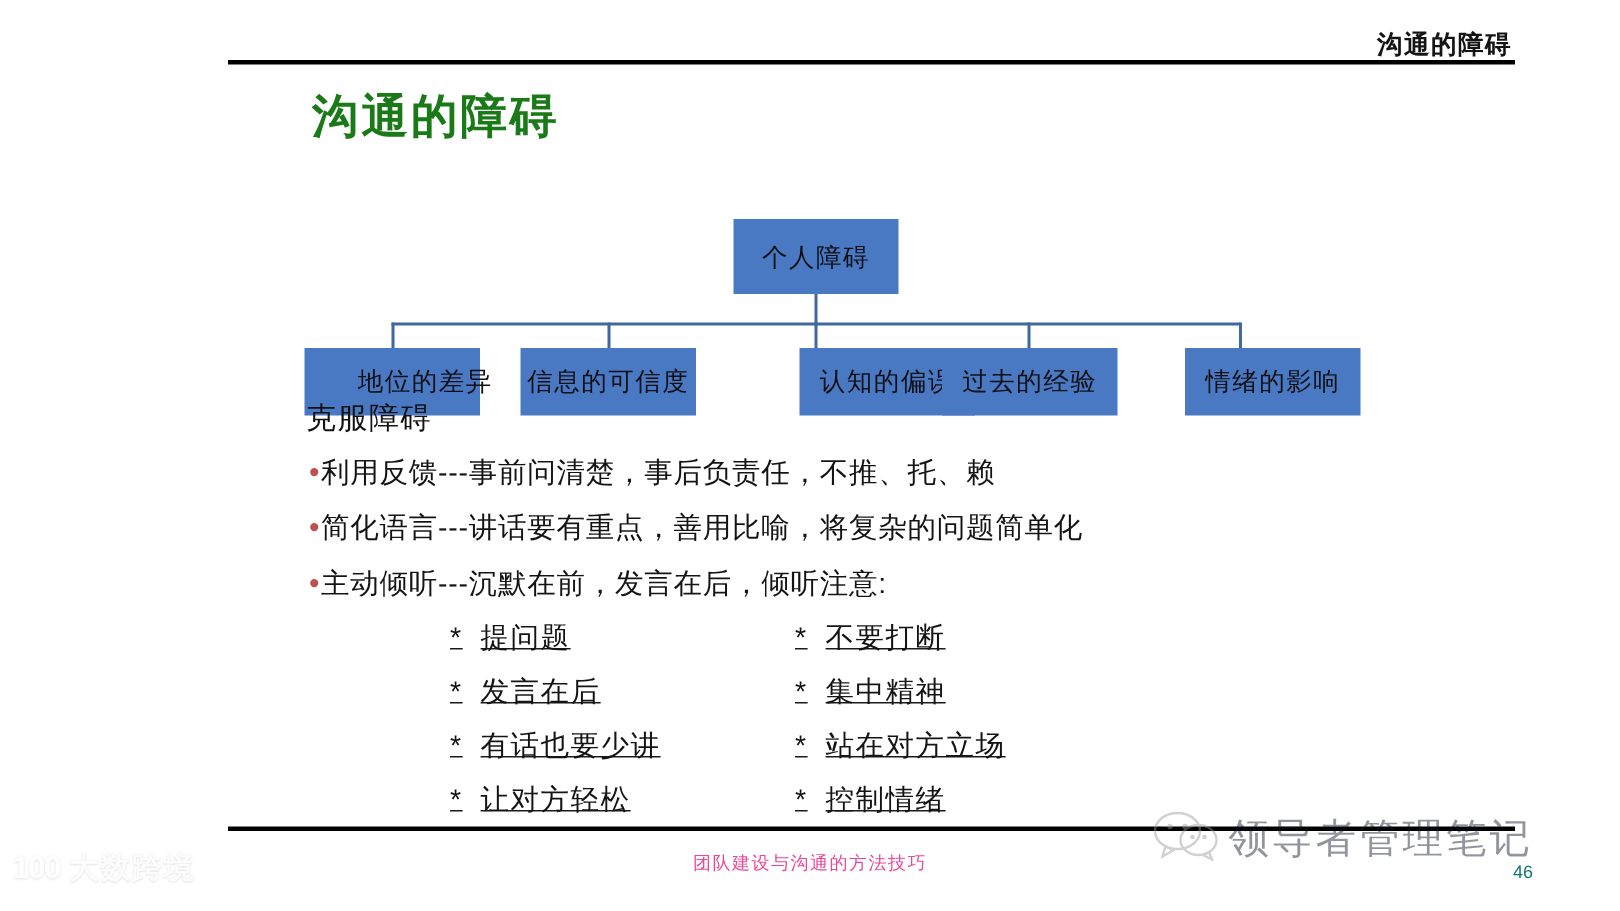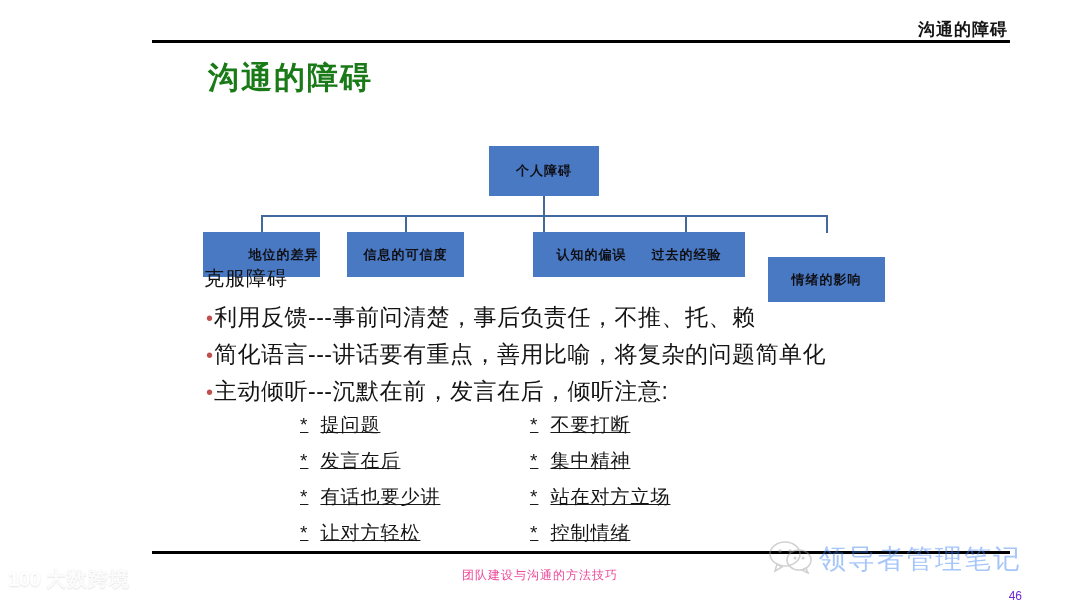--- a/index.html
+++ b/index.html
@@ -54,45 +54,44 @@
     left: 0;
     top: 0;
     width: 1080px;
     height: 607px;
     pointer-events: none;
   }
   .node {
     position: absolute;
     background: #4a79c4;
     color: #0f0f14;
-    font-size: 13px;
+    font-size: 17px;
     letter-spacing: 1px;
     display: flex;
     align-items: center;
     justify-content: center;
     white-space: nowrap;
     box-sizing: border-box;
-    font-weight: bold;
   }
   .node-root {
     left: 489px;
     top: 146px;
     width: 110px;
     height: 50px;
   }
   .node-leaf {
     top: 232px;
     width: 117px;
     height: 45px;
   }
   .leaf0 { left: 203px; padding-left: 44px; }
   .leaf1 { left: 347px; }
   .leaf2 { left: 487px; margin-left: 46px; }
   .leaf3 { left: 628px; }
-  .leaf4 { left: 768px; margin-top: 25px; }
+  .leaf4 { left: 790px; }
 
   .conn {
     position: absolute;
     background: #41699f;
   }
   .conn-v-root { left: 543px; top: 196px; width: 2px; height: 20px; }
   .conn-h-bus  { left: 261px; top: 215px; width: 566px; height: 2px; }
   .conn-v-leaf { top: 215px; width: 2px; height: 18px; }
   .d0 { left: 261px; }
   .d1 { left: 405px; }
@@ -124,21 +123,21 @@
     height: 37px;
   }
   .bullet-dot {
     color: #c0504d;
     font-size: 20px;
     line-height: 1;
     margin-right: 1px;
     flex: none;
   }
   .bullet-text {
-    font-size: 23px;
+    font-size: 19px;
     letter-spacing: 0.5px;
     color: #141414;
     white-space: nowrap;
   }
 
   
   .subitems {
     position: absolute;
     left: 300px;
     top: 412px;
@@ -176,22 +175,21 @@
     text-align: center;
     font-size: 12px;
     color: #ec4899;
     letter-spacing: 1px;
   }
   .page-number {
     position: absolute;
     right: 58px;
     top: 574px;
     font-size: 12px;
-    color: #6d28d9;
-    margin-top: 15px;
+    color: #0f766e;
   }
 
   
   .wm-left {
     position: absolute;
     left: 8px;
     top: 568px;
     display: flex;
     align-items: center;
     opacity: 0.55;
@@ -216,21 +214,21 @@
   .wm-right {
     position: absolute;
     right: 58px;
     top: 540px;
     display: flex;
     align-items: center;
     opacity: 0.45;
   }
   .wm-right-text {
     font-size: 27px;
-    color: #3b82f6;
+    color: #0f172a;
     letter-spacing: 2px;
     line-height: 1;
     white-space: nowrap;
   }
   .wechat-icon { margin-right: 6px; flex: none; }
 </style>
 </head>
 <body>
 
 <div class="header-title">沟通的障碍</div>

